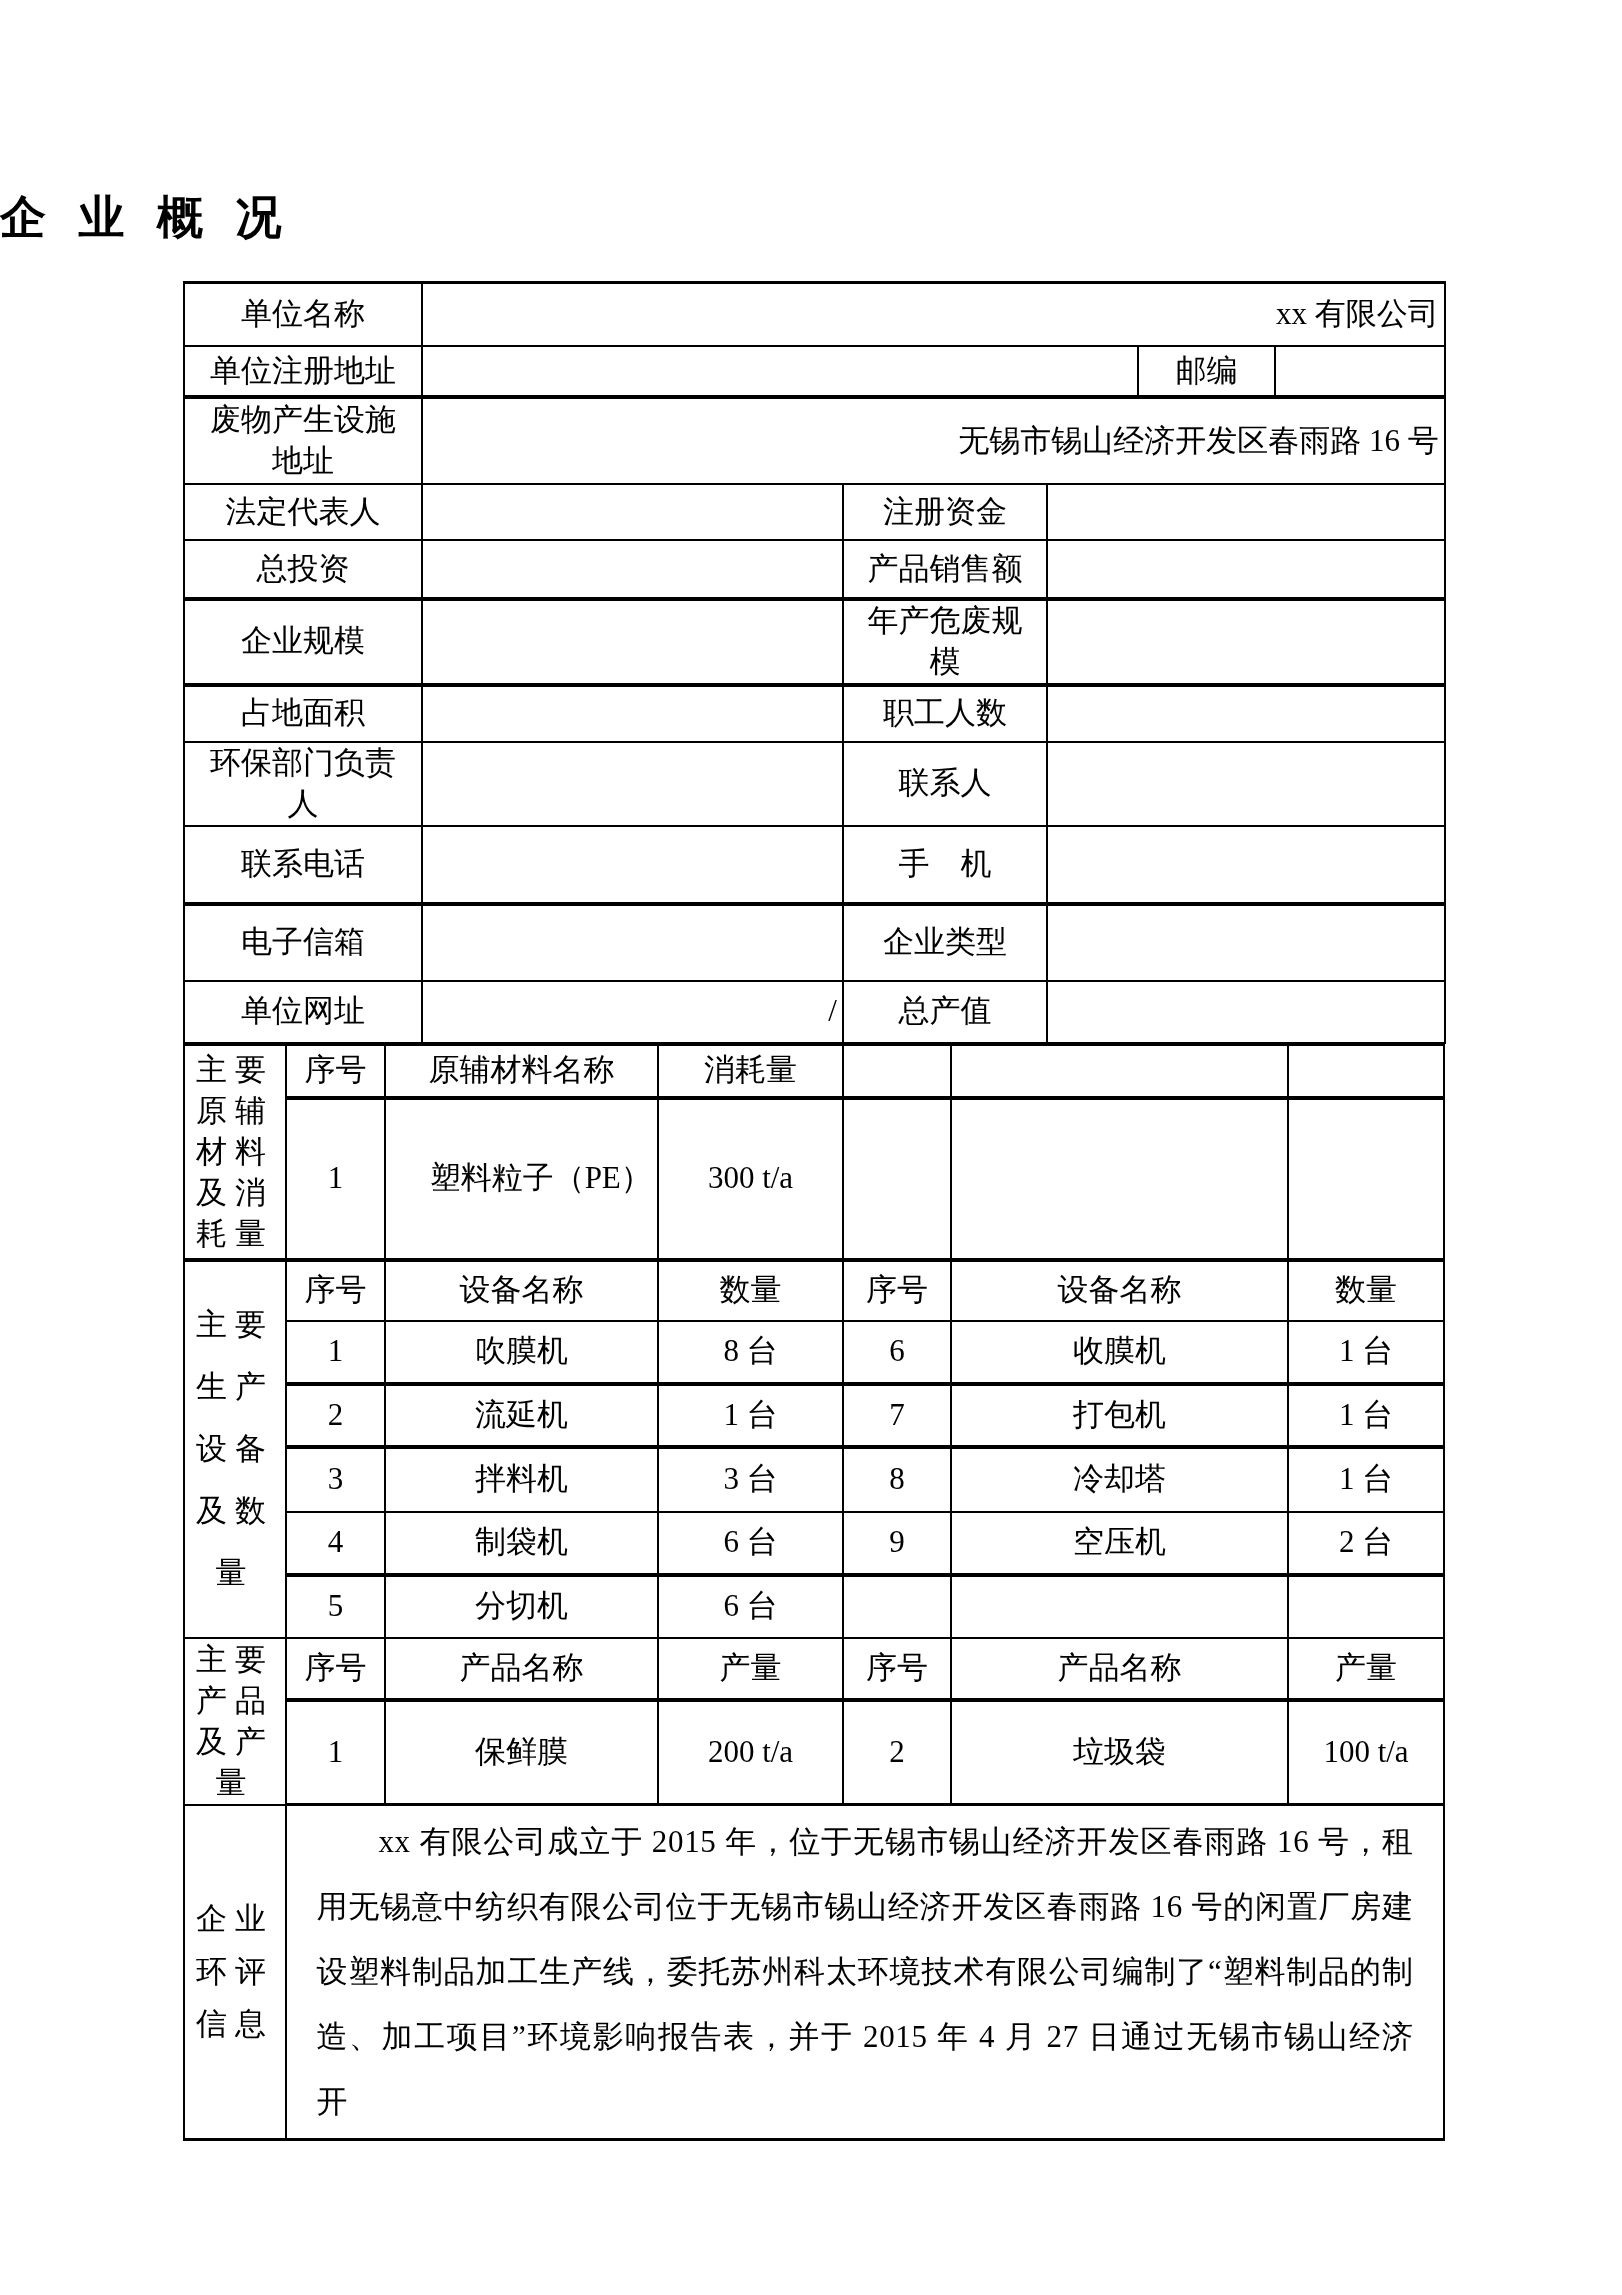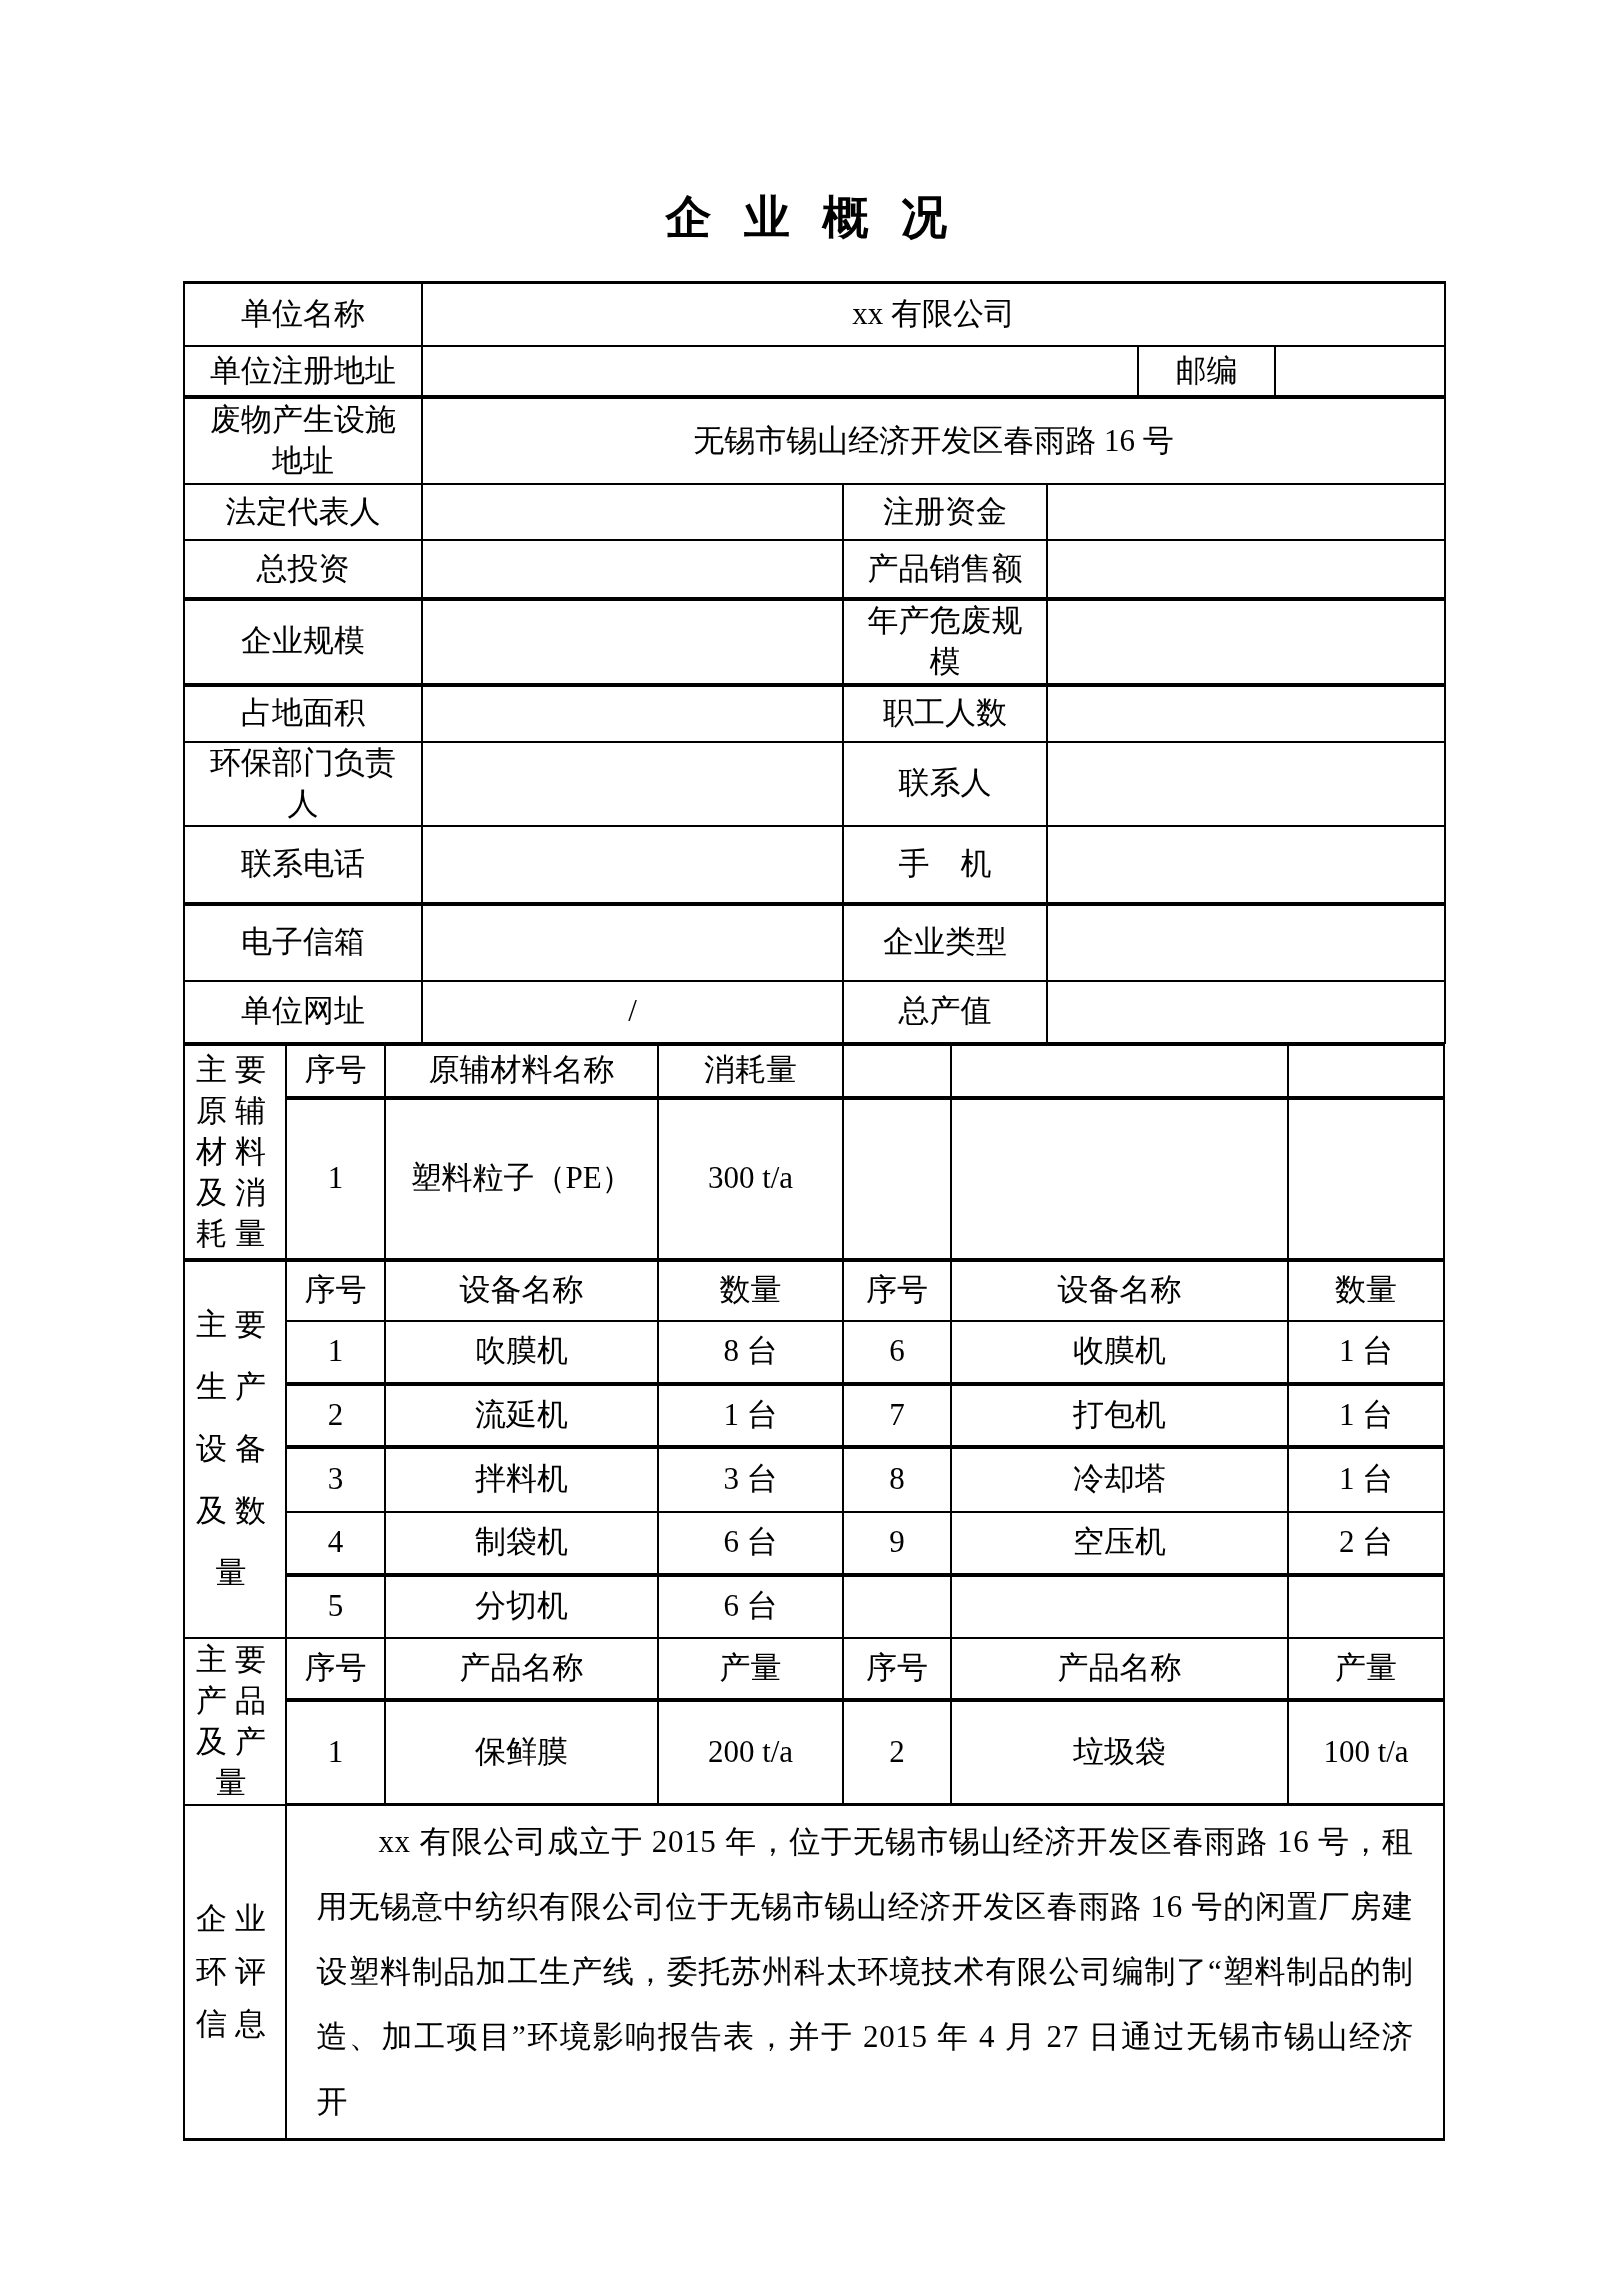--- a/index.html
+++ b/index.html
@@ -1,38 +1,38 @@
 <!DOCTYPE html>
 <html style="font-size:10.5px"><head>
 <meta charset="utf-8">
 <style>
   html,body{margin:0;padding:0;}
   body{
     width:1623px;height:2295px;position:relative;background:#ffffff;color:#000000;
     font-family:"Liberation Serif","DejaVu Serif",serif;
   }
   .page-title{
-    position:absolute;top:188px;left:0;width:100%;text-align:center;
+    position:absolute;top:188px;left:0;width:100%;
     font-size:46px;font-weight:bold;letter-spacing:10.5px;line-height:60px;
   }
   .form-wrap{position:absolute;left:183px;top:281px;width:1262px;}
   table{border-collapse:separate;border-spacing:0;table-layout:fixed;width:1262px;}
   .tbl{border-left:2px solid #000;}
   #tableA{border-top:3.3px solid #000;}
   #tableB{border-top:2px solid #000;}
   td{
     border-right:2px solid #000;border-bottom:2px solid #000;
     font-size:31px;line-height:1.32;text-align:center;vertical-align:middle;
     padding:0;overflow:hidden;word-break:break-all;
   }
   tr.thick-b > td, td.thick-b{border-bottom-width:4.6px;}
   tr.endsec > td, td.endsec{border-bottom-width:3.9px;}
   td.lbl{padding:0 19.6px;}
   td.lbl2{padding:0 13px;}
-  td.val{padding:0 5.2px;}
+  td.val{padding:0 5.2px;text-align:right;}
   td.side{letter-spacing:7.9px;padding:0 3.9px;}
   td.side-m{line-height:1.33;}
   td.side-d{line-height:2.0;}
   td.side-p{line-height:1.33;}
   td.side-e{line-height:1.7;text-align:center;}
   td.para{vertical-align:middle;padding:3.9px 29.4px;}
   .para-text{
     text-align:justify;text-indent:62px;font-size:31px;line-height:65px;
     letter-spacing:0.7px;
   }

